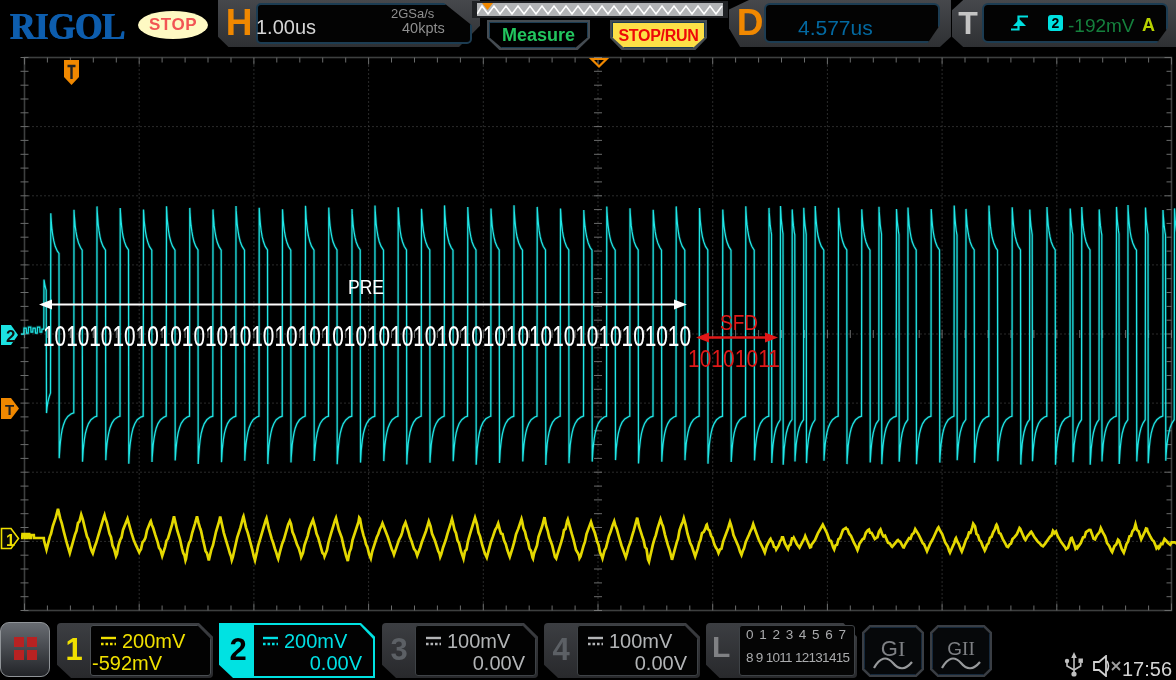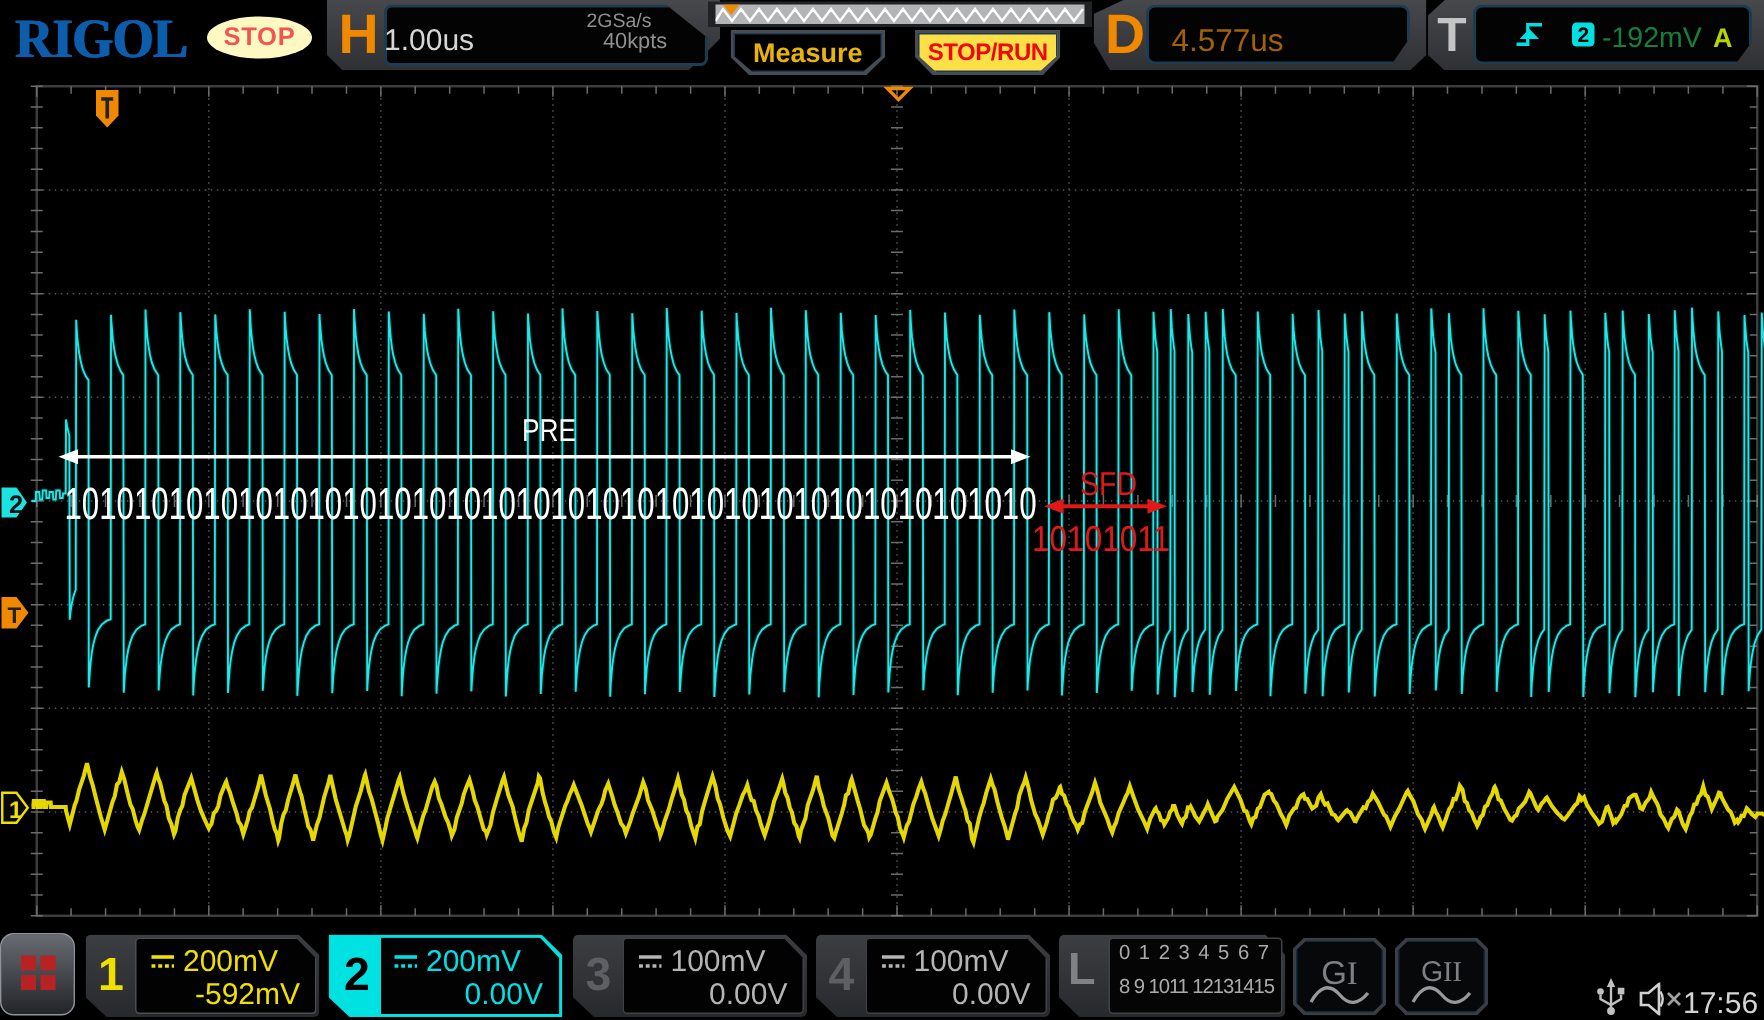--- a/index.html
+++ b/index.html
@@ -23,29 +23,29 @@
 
   <div class="abs" style="left:472px;top:1px;width:256px;height:17px;background:#202225"></div>
   <div class="abs" style="left:477px;top:3px;width:246px;height:13px;background:#b2b4b6">
     <svg width="246" height="13" style="display:block">
       <path d="M0 11 L5 3 L11 11 L17 3 L23 11 L29 3 L35 11 L41 3 L47 11 L53 3 L59 11 L65 3 L71 11 L77 3 L83 11 L89 3 L95 11 L101 3 L107 11 L113 3 L119 11 L125 3 L131 11 L137 3 L143 11 L149 3 L155 11 L161 3 L167 11 L173 3 L179 11 L185 3 L191 11 L197 3 L203 11 L209 3 L215 11 L221 3 L227 11 L233 3 L239 11 L245 3" stroke="#fff" stroke-width="1.6" fill="none"></path>
       <polygon points="5,0 16,0 10.5,7" fill="#f08800"></polygon>
     </svg>
   </div>
 
   <div class="abs" style="left:487px;top:20px;width:103px;height:30px;background:#454c52;clip-path:polygon(0 0,100% 0,100% 60%,88% 100%,12% 100%,0 60%)"></div>
-  <div class="abs" style="left:489px;top:22px;width:99px;height:26px;background:#000;border:1px solid #1c3c52;clip-path:polygon(0 0,100% 0,100% 58%,87% 100%,13% 100%,0 58%);color:#eab308;font-weight:bold;font-size:18px;text-align:center;line-height:25px">Measure</div>
+  <div class="abs" style="left:489px;top:22px;width:99px;height:26px;background:#000;border:1px solid #1c3c52;clip-path:polygon(0 0,100% 0,100% 58%,87% 100%,13% 100%,0 58%);color:#22c55e;font-weight:bold;font-size:18px;text-align:center;line-height:25px">Measure</div>
 
   <div class="abs" style="left:610px;top:20px;width:97px;height:30px;background:#454c52;clip-path:polygon(0 0,100% 0,100% 60%,88% 100%,12% 100%,0 60%)"></div>
   <div class="abs" style="left:612px;top:22px;width:93px;height:26px;background:#fde047;border:1px solid #1c3c52;clip-path:polygon(0 0,100% 0,100% 58%,87% 100%,13% 100%,0 58%);color:#ee0808;font-weight:bold;font-size:16px;letter-spacing:-0.3px;text-align:center;line-height:25px">STOP/RUN</div>
 
   <div class="abs tab" style="left:729px;top:0;width:222px;height:47px;clip-path:polygon(9% 0,100% 0,100% 78%,95% 100%,5% 100%,0 60%,0 20%)"></div>
   <div class="abs" style="left:735px;top:1px;width:30px;height:44px;color:#f08800;font-weight:bold;font-size:37px;line-height:44px;text-align:center">D</div>
   <div class="abs" style="left:764px;top:3px;width:176px;height:40px;background:#030303;border:2px solid #1c3c52;border-radius:6px;clip-path:polygon(0 0,100% 0,100% 55%,93% 100%,0 100%)"></div>
-  <div class="abs" style="left:781px;top:16px;color:#a16207;font-size:21px">4.577us</div>
+  <div class="abs" style="left:798px;top:16px;color:#0369a1;font-size:21px">4.577us</div>
 
   <div class="abs tab" style="left:952px;top:0;width:224px;height:47px;clip-path:polygon(5% 0,100% 0,100% 100%,5% 100%,0 78%,0 22%)"></div>
   <div class="abs" style="left:953px;top:1px;width:30px;height:44px;color:#c4c4c4;font-weight:bold;font-size:32px;line-height:44px;text-align:center">T</div>
   <div class="abs" style="left:982px;top:3px;width:186px;height:40px;background:#030303;border:2px solid #1c3c52;border-radius:6px;clip-path:polygon(0 0,100% 0,100% 62%,94% 100%,0 100%)"></div>
   <svg class="abs" style="left:1010px;top:13px" width="22" height="20">
     <path d="M1 16.5 L8.5 16.5 L8.5 3.5 L18 3.5" stroke="#00e0e0" stroke-width="2.2" fill="none"></path>
     <polygon points="3,13 16,13 9.5,6.2" fill="#00e0e0"></polygon>
   </svg>
   <div class="abs" style="left:1048px;top:15px;width:15px;height:16px;background:#00e0e0;border-radius:3px;color:#000;font-weight:bold;font-size:14px;text-align:center;line-height:16px">2</div>
   <div class="abs" style="left:1068px;top:15px;color:#15803d;font-size:19px">-192mV</div>
@@ -115,21 +115,21 @@
     <div class="abs" style="left:26px;top:27px;width:10px;height:10px;background:#b82222"></div>
   </div>
   <div class="abs chtab" style="left:57px;top:5px;width:156px;height:55px;clip-path:polygon(0 0,91% 0,100% 25%,100% 100%,9% 100%,0 76%);border-radius:4px"></div>
 <div class="abs" style="left:90px;top:7px;width:121px;height:51px;background:#020202;border:1px solid #4a4e52;clip-path:polygon(0 0,88.5% 0,100% 28%,100% 100%,0 100%);border-radius:3px"></div>
 <div class="abs" style="left:61px;top:12px;width:26px;color:#f0e000;font-weight:bold;font-size:31px;line-height:40px;text-align:center">1</div>
 <svg class="abs" style="left:100px;top:18px" width="18" height="10">
         <path d="M1 2 H16" stroke="#f0e000" stroke-width="2.4"></path>
         <path d="M1 8 H16" stroke="#f0e000" stroke-width="2.4" stroke-dasharray="2.6 1.9"></path>
       </svg>
 <div class="abs" style="left:122px;top:12px;color:#f0e000;font-size:20px">200mV</div>
-<div class="abs" style="left:92px;top:34px;width:108px;text-align:right;color:#f0e000;font-size:20px">-592mV</div>
+<div class="abs" style="left:92px;top:34px;width:108px;color:#f0e000;font-size:20px">-592mV</div>
 <div class="abs" style="left:219px;top:5px;width:156px;height:55px;background:#00e2e2;clip-path:polygon(0 0,91% 0,100% 25%,100% 100%,9% 100%,0 76%)"></div>
 <div class="abs" style="left:254px;top:7px;width:119px;height:51px;background:#020202;clip-path:polygon(0 0,89% 0,100% 27%,100% 100%,0 100%)"></div>
 <div class="abs" style="left:225px;top:12px;width:26px;color:#000;font-weight:bold;font-size:31px;line-height:40px;text-align:center">2</div>
 <svg class="abs" style="left:262px;top:18px" width="18" height="10">
         <path d="M1 2 H16" stroke="#00e0e4" stroke-width="2.4"></path>
         <path d="M1 8 H16" stroke="#00e0e4" stroke-width="2.4" stroke-dasharray="2.6 1.9"></path>
       </svg>
 <div class="abs" style="left:284px;top:12px;color:#00e0e4;font-size:20px">200mV</div>
 <div class="abs" style="left:254px;top:34px;width:108px;text-align:right;color:#00e0e4;font-size:20px">0.00V</div>
 <div class="abs chtab" style="left:382px;top:5px;width:156px;height:55px;clip-path:polygon(0 0,91% 0,100% 25%,100% 100%,9% 100%,0 76%);border-radius:4px"></div>

